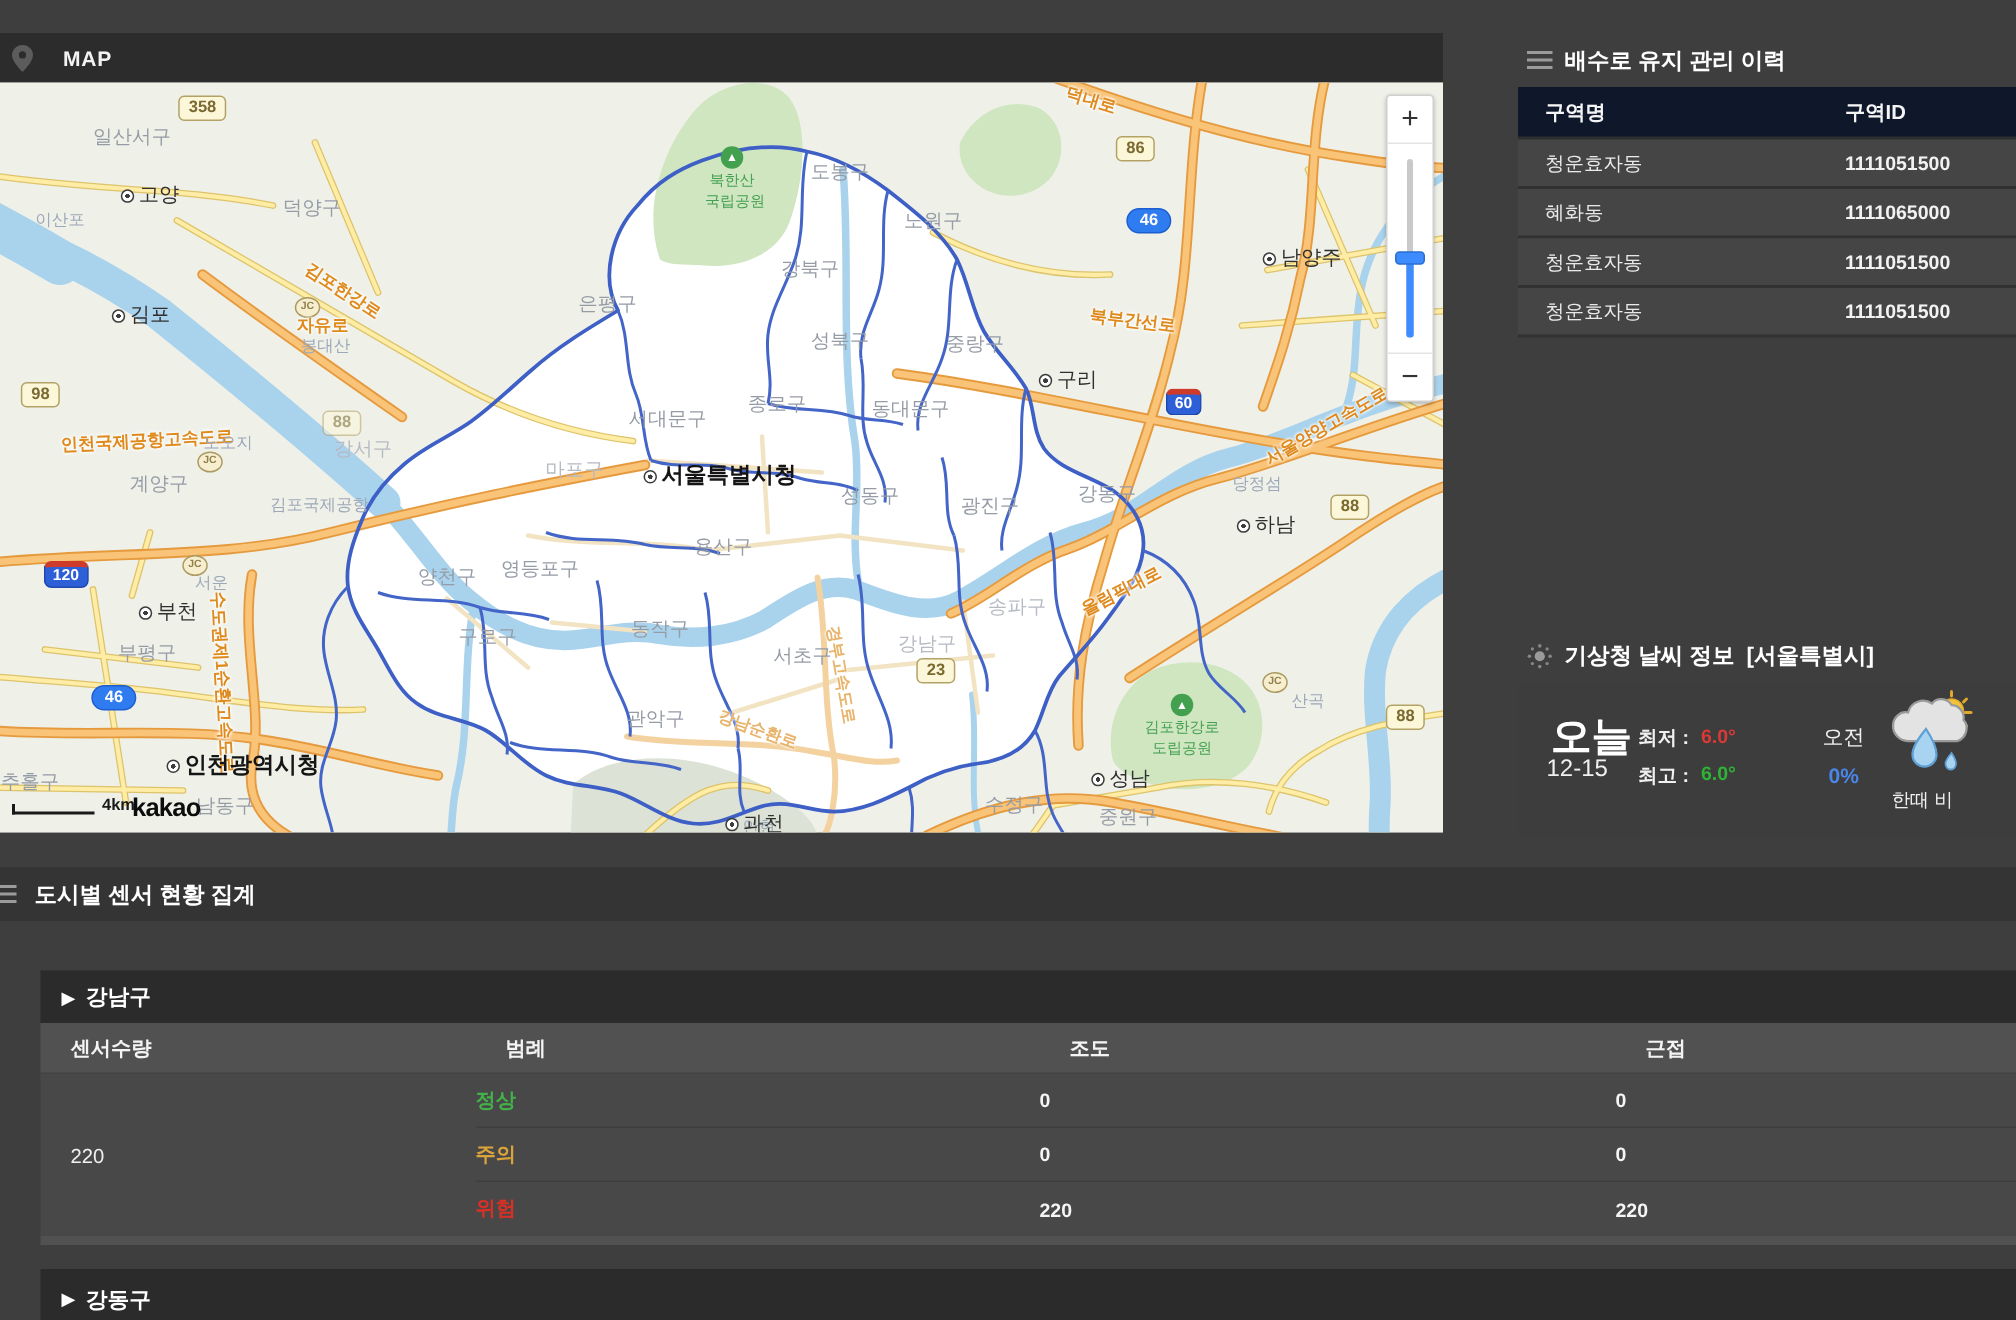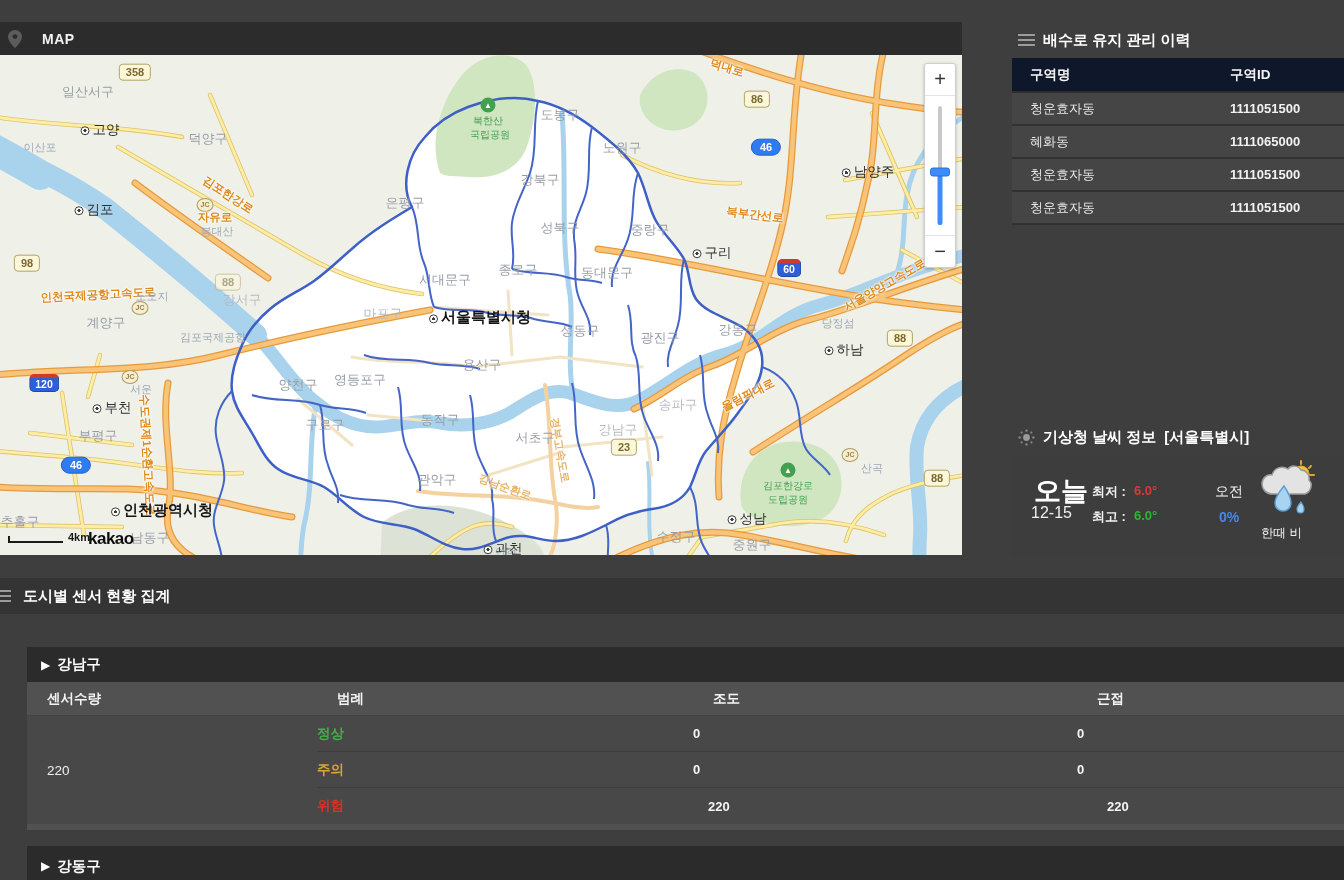--- a/index.html
+++ b/index.html
@@ -99,21 +99,21 @@
   .tri { font-size:12px; color:#fff; }
   .thead-s { height:34px; background:#515151; display:grid;
      grid-template-columns:290px 376px 384px 1fr; align-items:center; padding-left:20px;
      font-weight:bold; font-size:13.5px; color:#f3f3f3; border-bottom:1px solid #434343; }
   .tbody-s { display:flex; background:#484848; }
   .count-col { width:290px; display:flex; align-items:center; padding-left:20px;
      font-size:13.5px; color:#f0f0f0; }
   .rows { flex:1; }
   .srow { height:36px; display:grid; grid-template-columns:376px 384px 1fr; align-items:center;
      border-bottom:1px solid #3e3e3e; font-size:13px; }
-  .srow:last-child { border-bottom:none;gap:15px; }
+  .srow:last-child { border-bottom:none; }
   .srow .legend { font-weight:bold; font-size:13.5px; }
   .srow .num { font-weight:bold; color:#f5f5f5; }
   .card-bottom { height:6px; background:#515151; }
   .card2 { position:absolute; left:27px; top:846px; width:1317px; }
 </style>
 </head>
 <body>
 
 <div class="map-panel">
   <div class="map-header">

